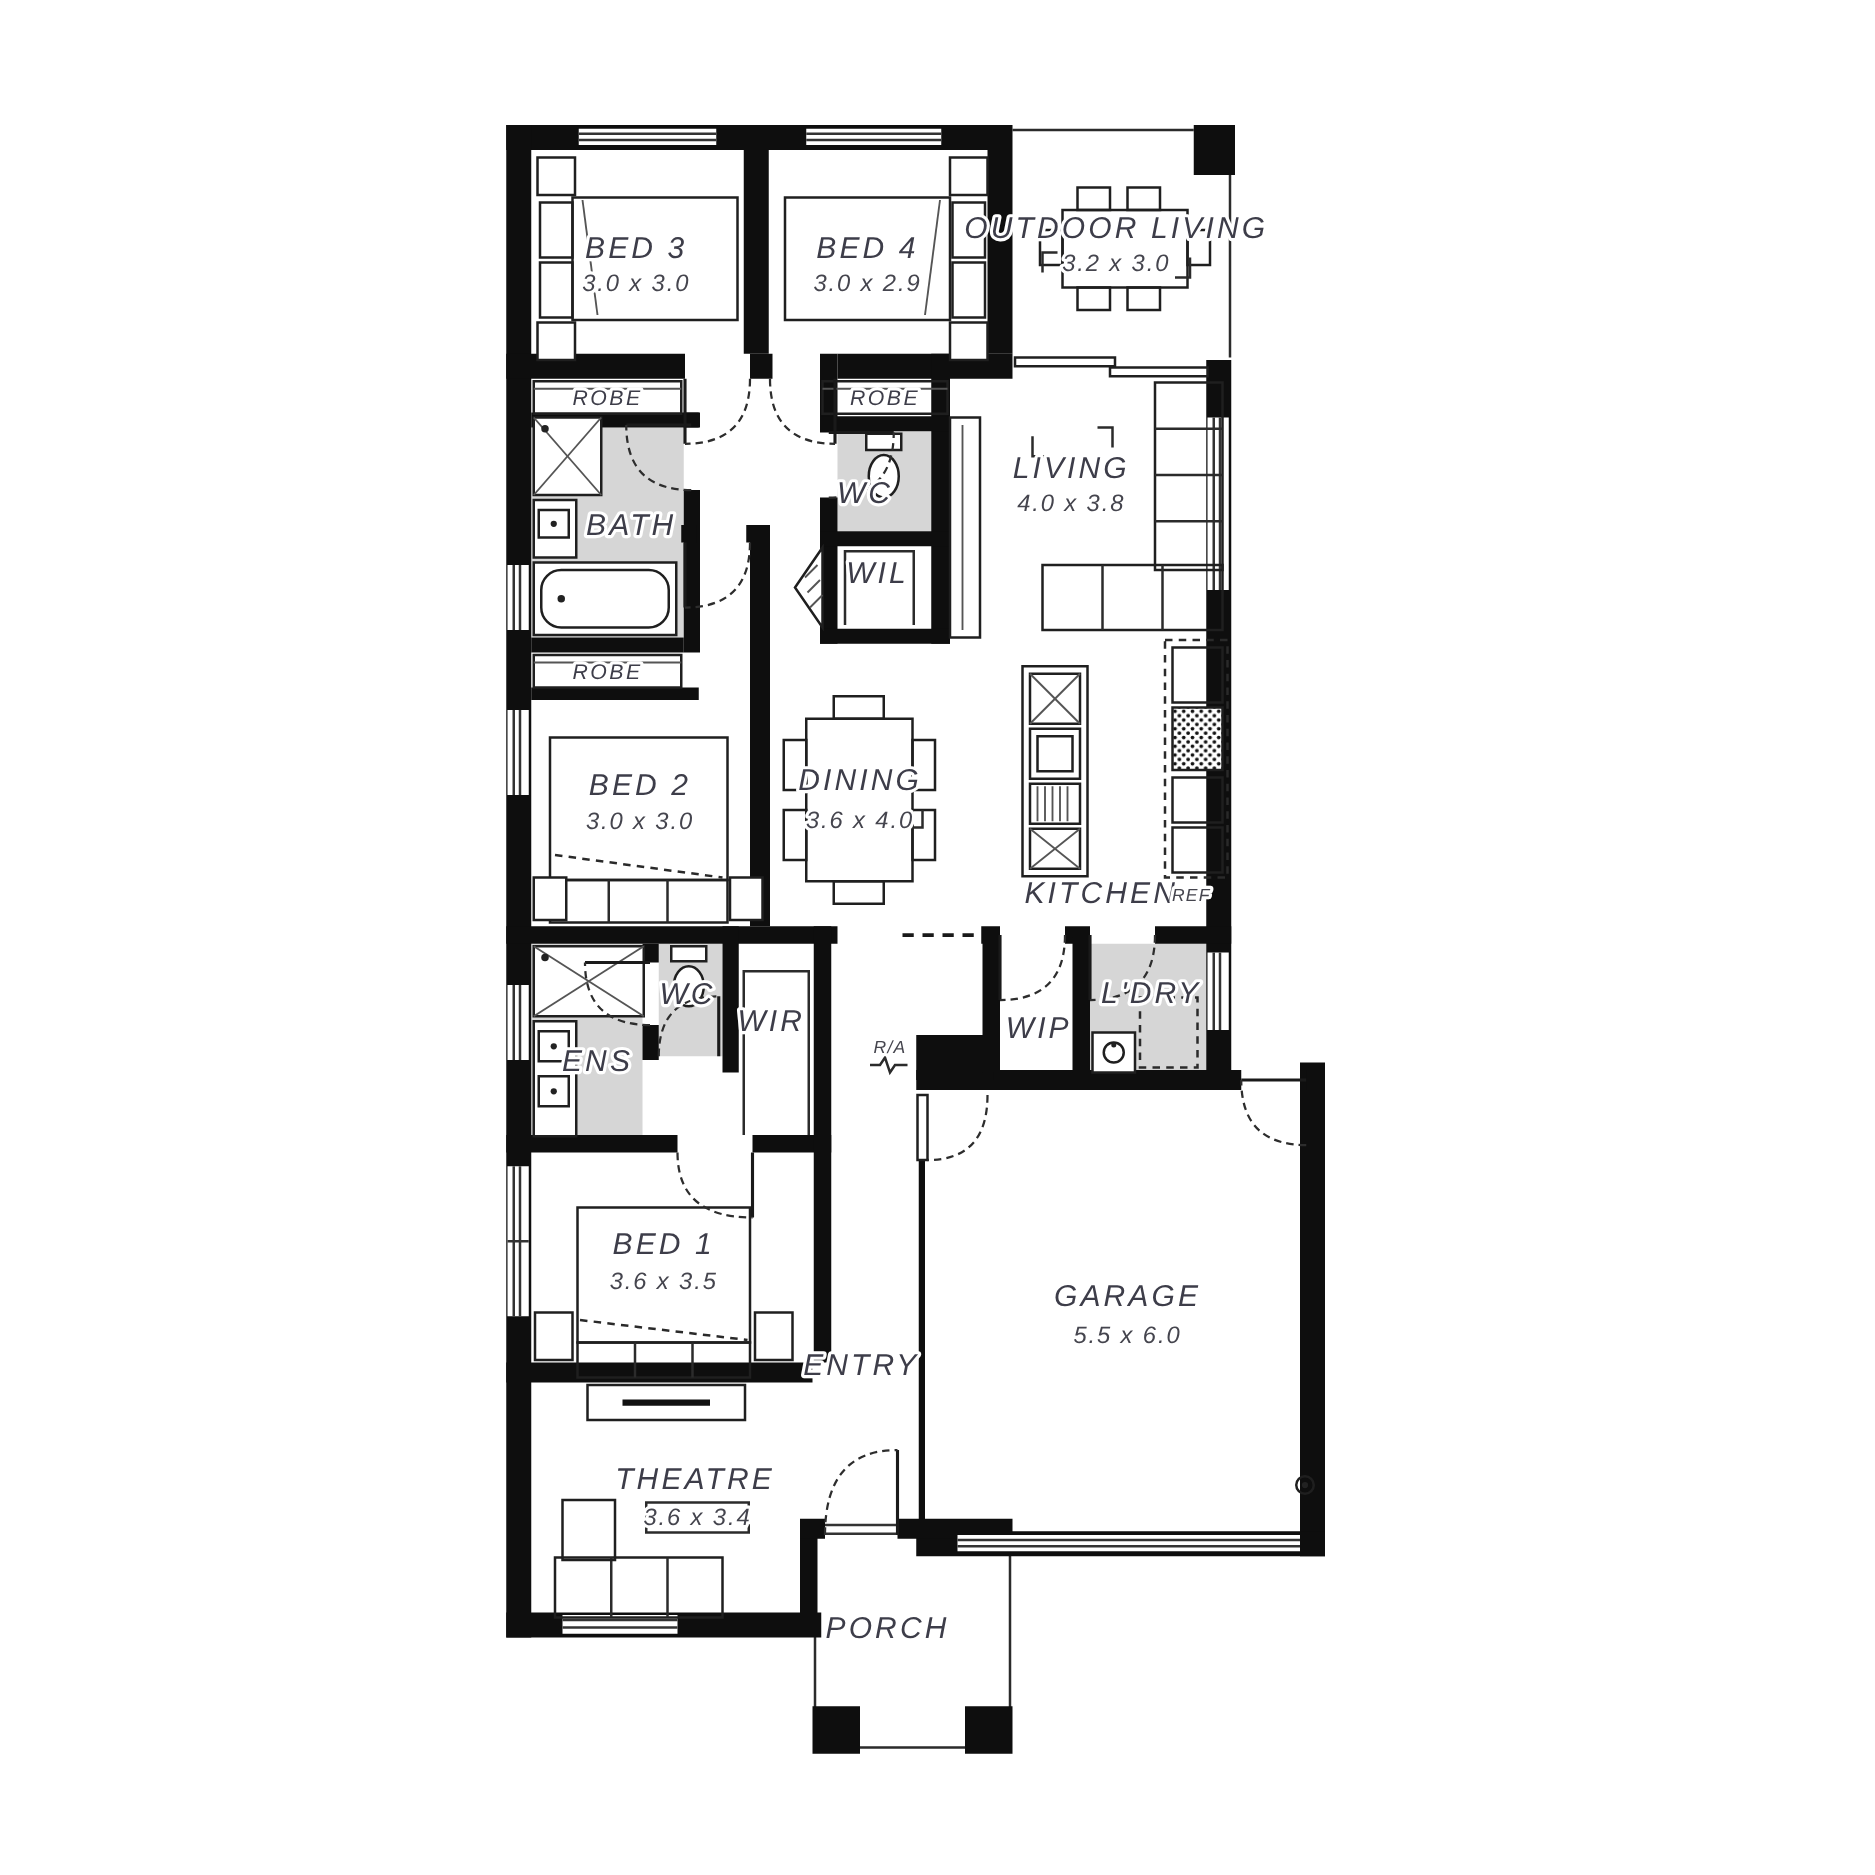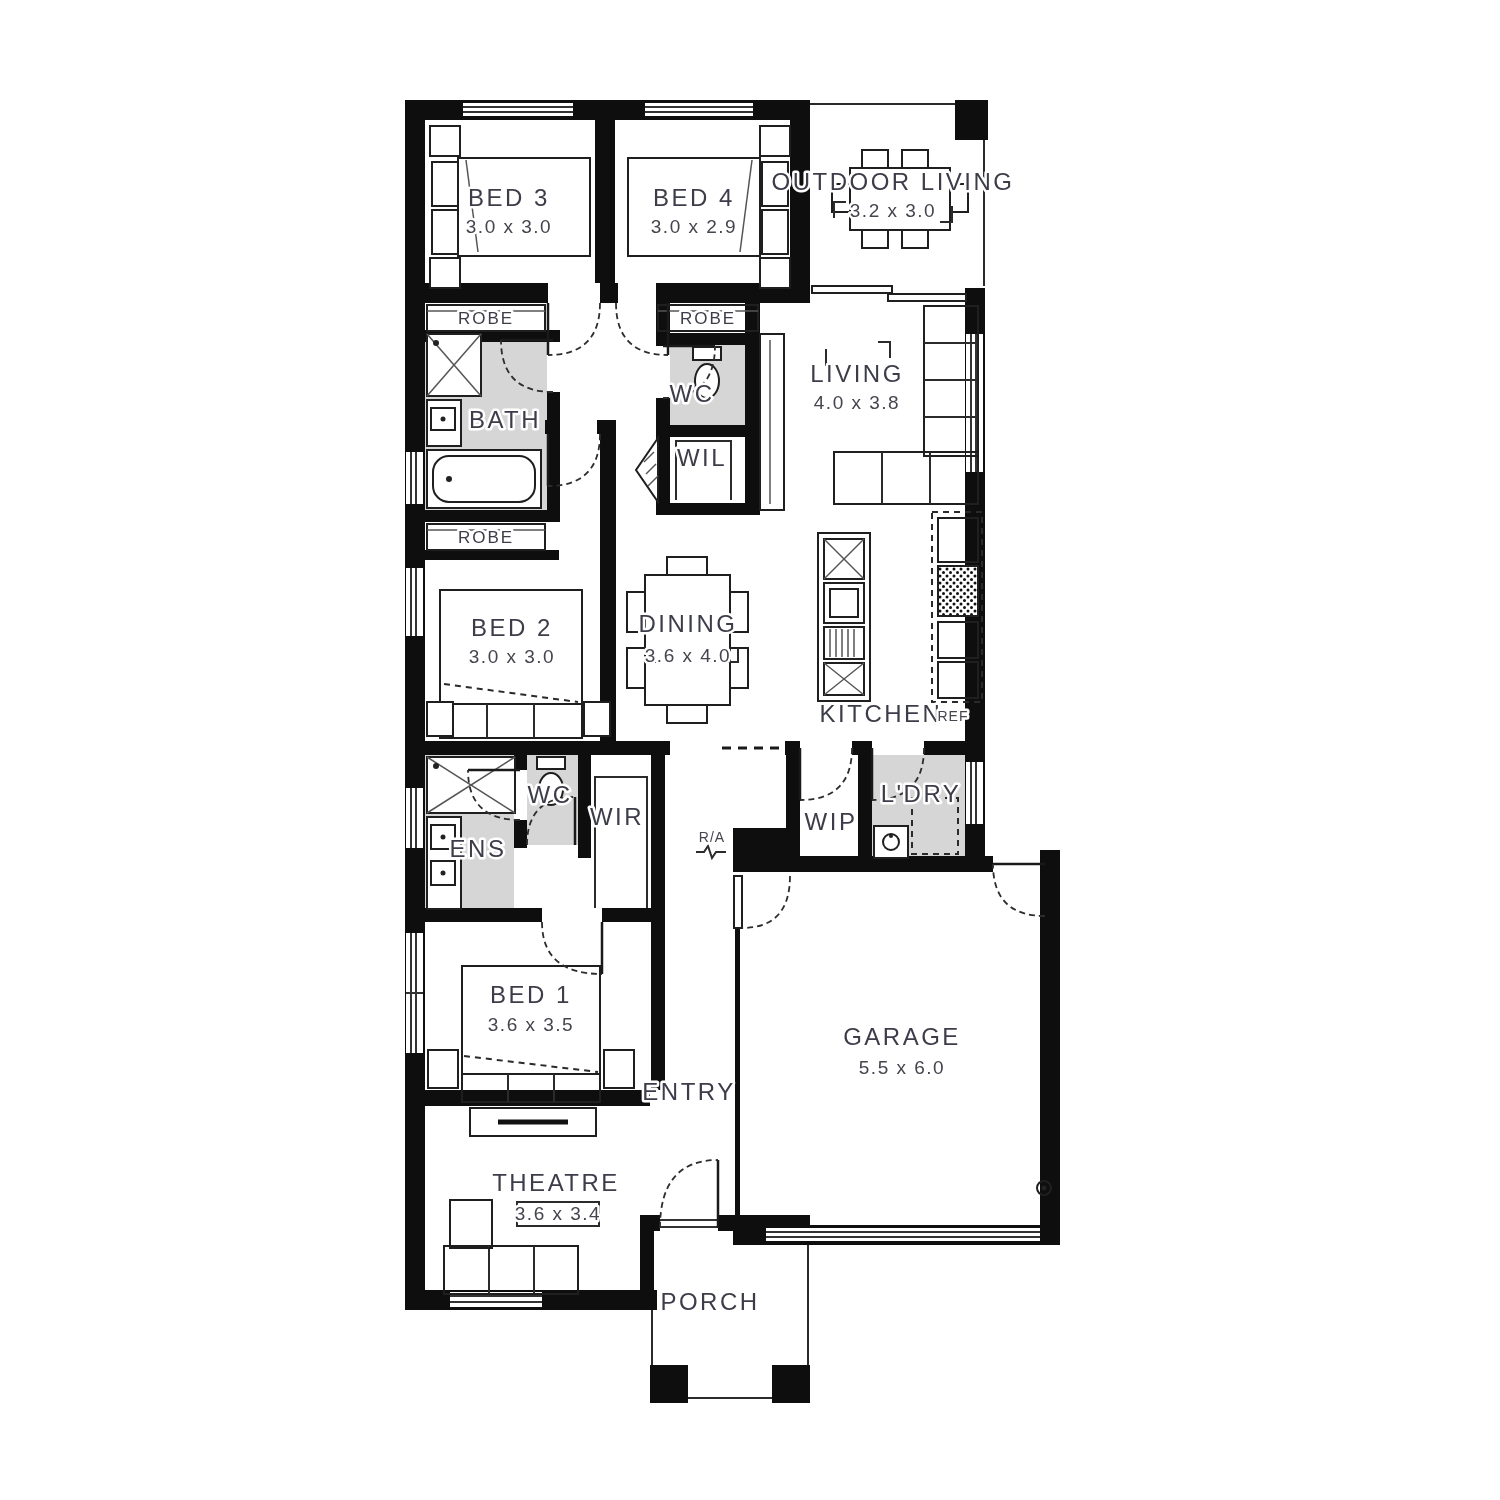--- a/index.html
+++ b/index.html
@@ -1,16 +1,16 @@
 <!DOCTYPE html>
 <html><head>
 <meta charset="utf-8">
 <style>
   html,body{margin:0;padding:0;background:#ffffff;}
-  .stage{position:relative;width:1500px;height:1500px;background:#fff;overflow:hidden;}
+  .stage{position:relative;width:1500px;height:1500px;background:#fff;overflow:hidden;font-style:italic;}
   svg{position:absolute;left:0;top:0;}
   text{font-family:"Liberation Sans",sans-serif;text-anchor:middle;
        paint-order:stroke;stroke:#ffffff;stroke-width:5px;stroke-linejoin:round;}
   .t-name{font-size:24px;fill:#3d3d49;letter-spacing:2.5px;}
   .t-dim{font-size:19px;fill:#45454e;letter-spacing:1.5px;}
   .t-small{font-size:17px;fill:#3d3d49;letter-spacing:2px;}
   .t-tiny{font-size:14px;fill:#45454e;letter-spacing:1px;}
   .wall{fill:#0e0e0e;}
   .gray{fill:#d6d6d6;}
   .furn{fill:#ffffff;stroke:#1f1f1f;stroke-width:2;}

